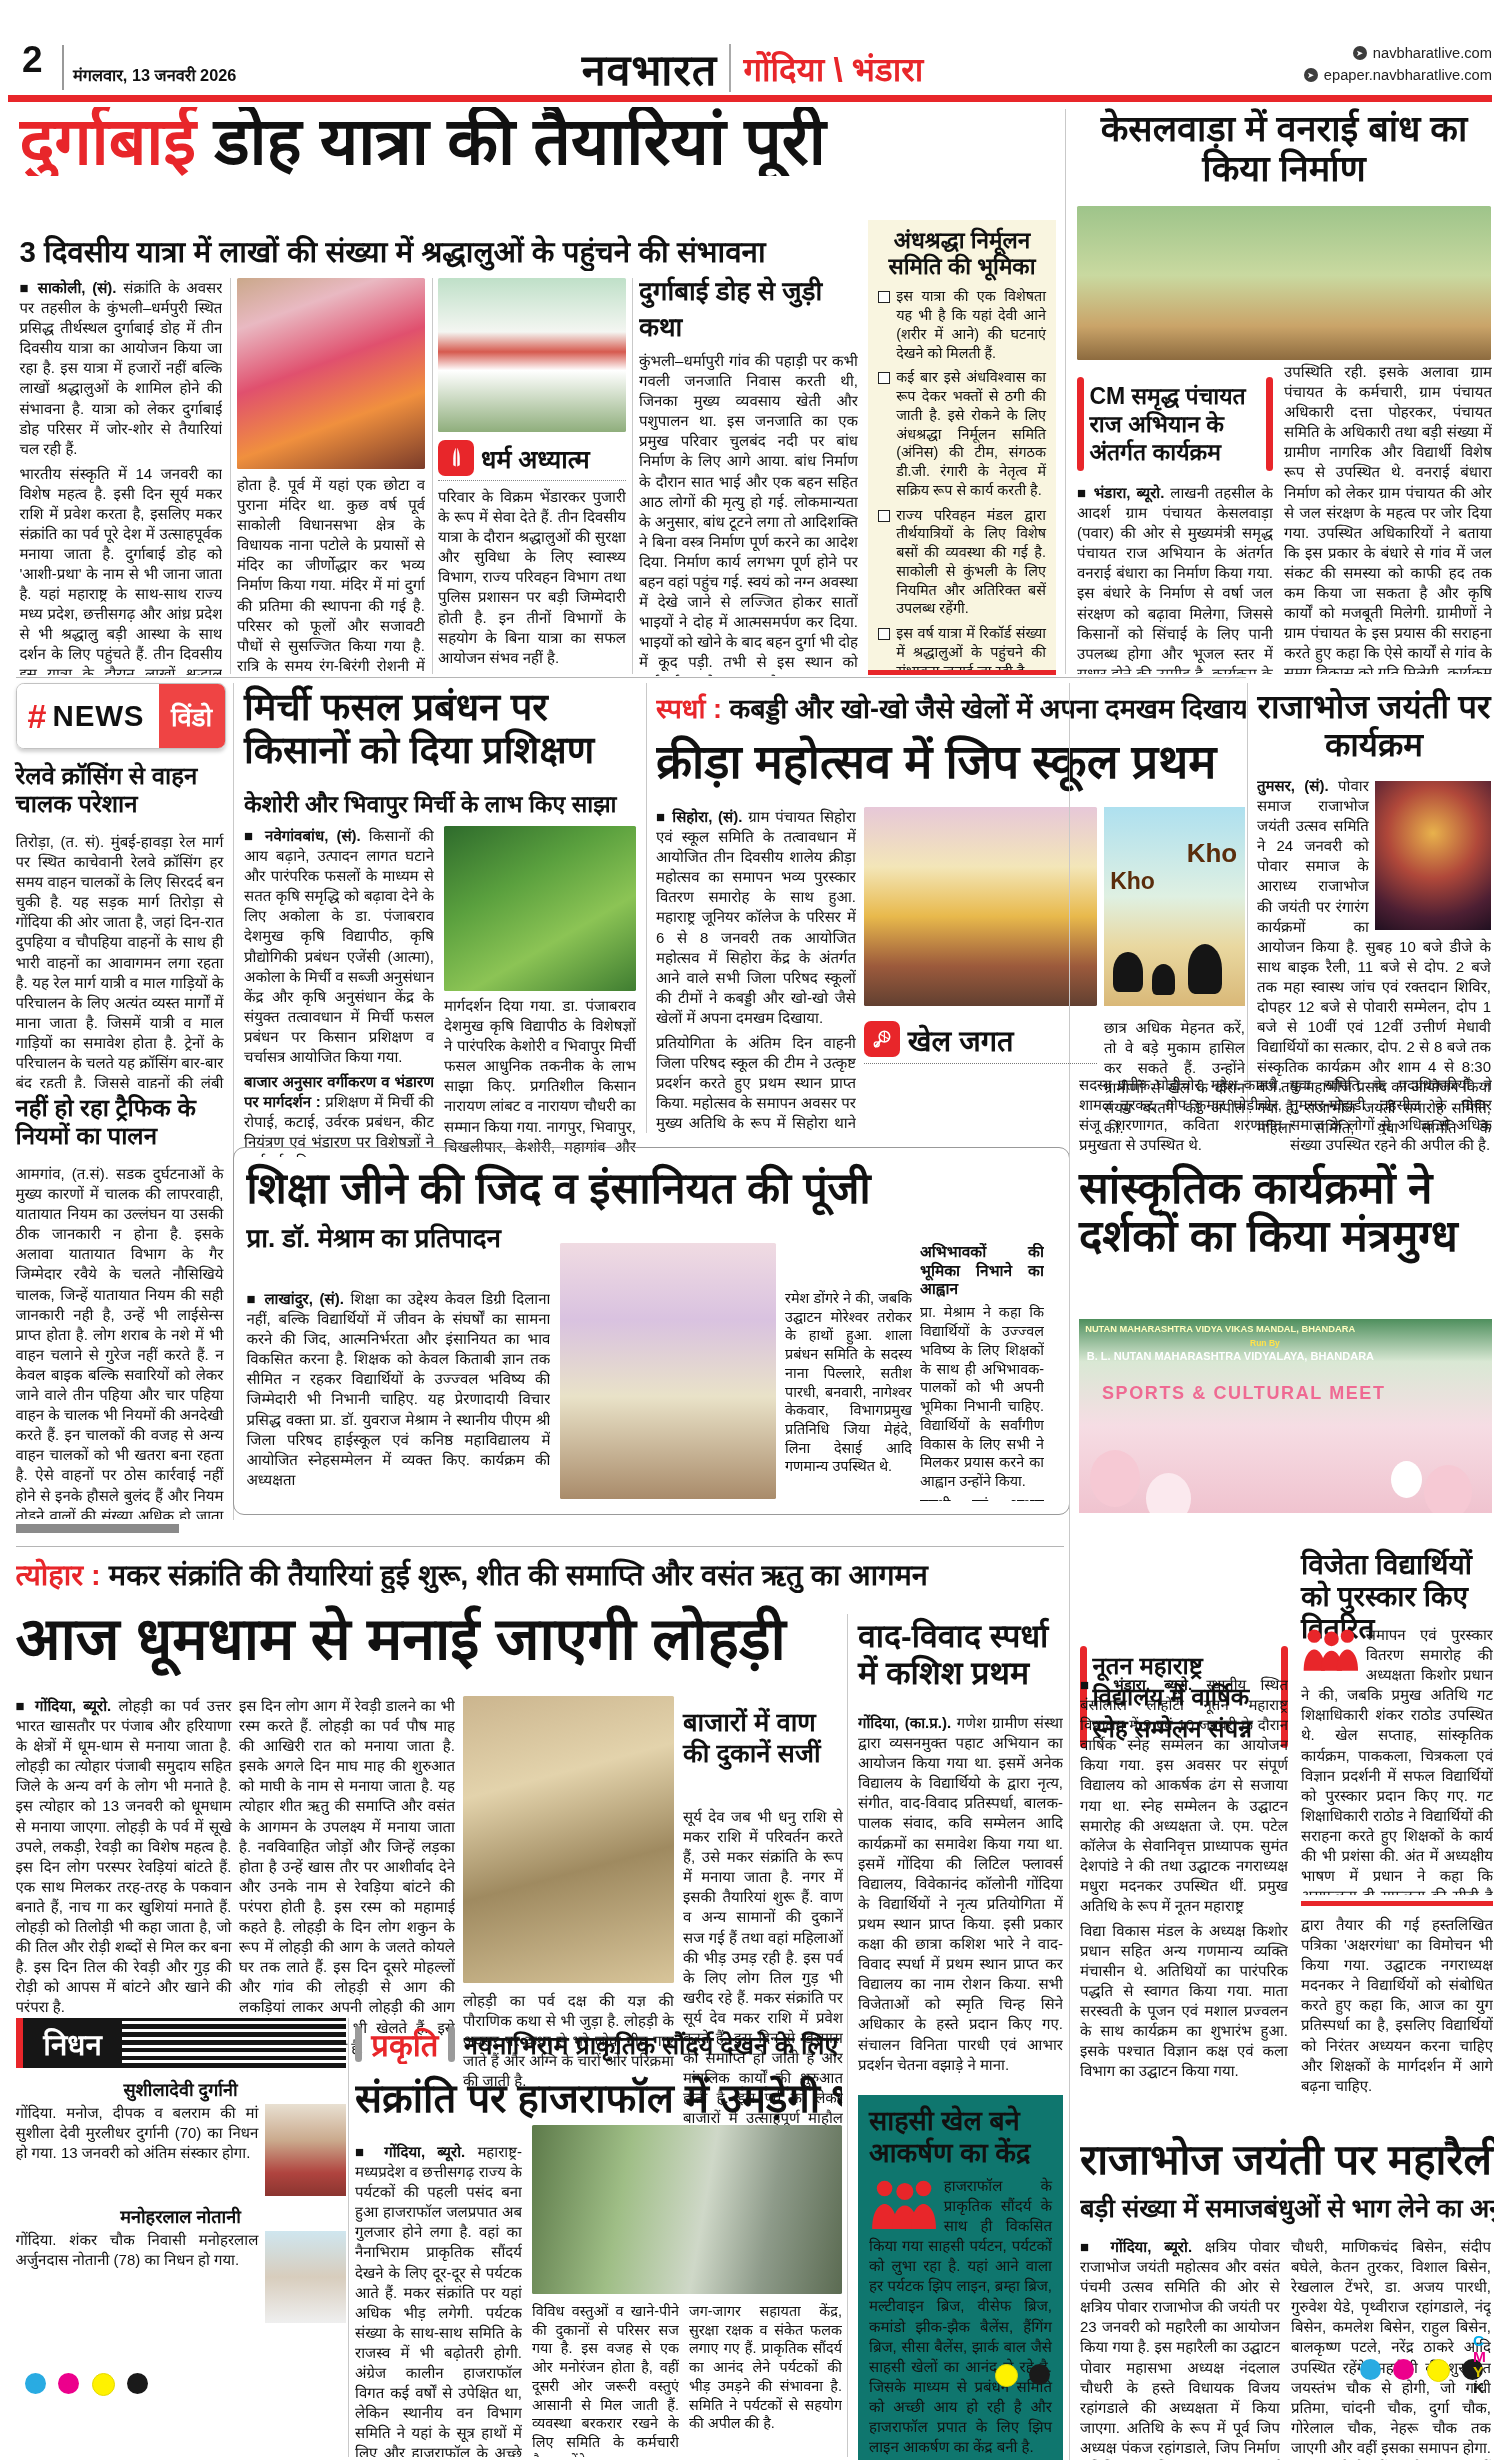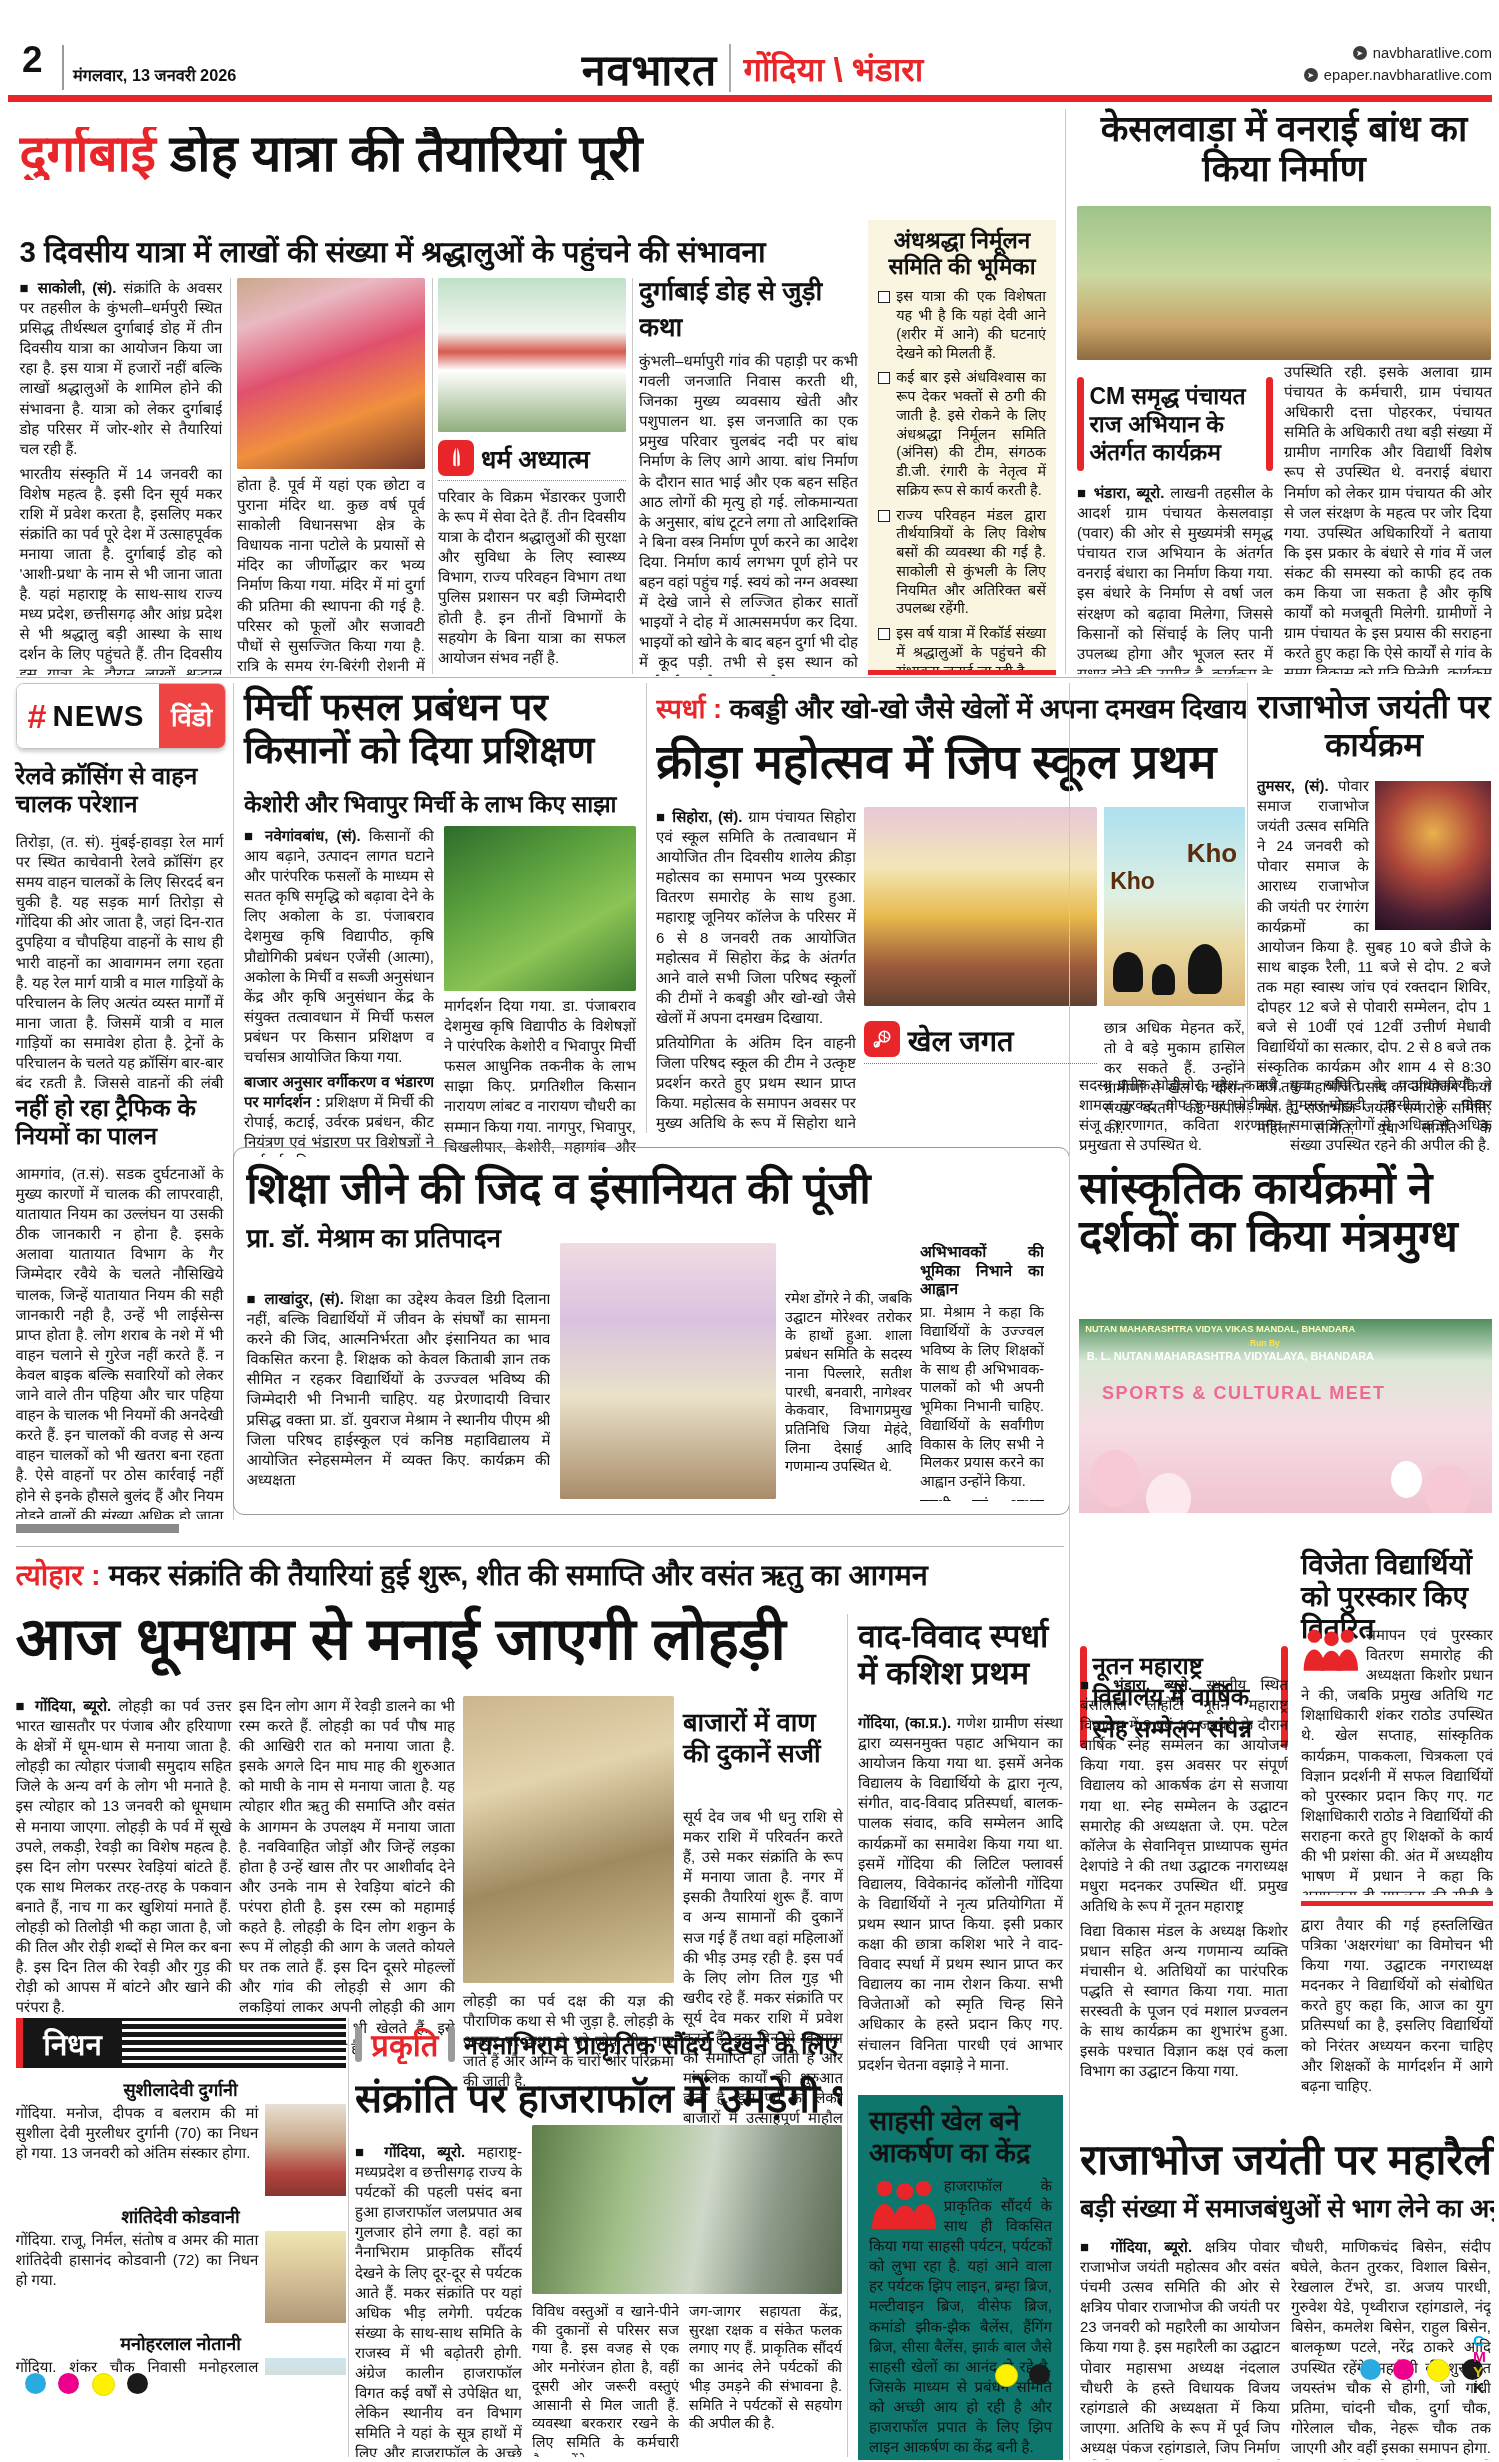--- a/index.html
+++ b/index.html
@@ -23,21 +23,21 @@
   .mast{left:481px;top:40px;width:543px;height:56px;display:flex;align-items:center;justify-content:center;gap:12.4px;}
   .mast .nv{font-size:43px;font-weight:900;letter-spacing:0.8px;}
   .mast .sep{width:1.6px;height:48px;background:#aaa;}
   .mast .ed{font-size:33px;font-weight:900;color:#e8262a;}
   .weburls{left:1242px;top:45px;width:250px;display:flex;flex-direction:column;gap:6.2px;align-items:flex-end;}
   .wrow{display:flex;align-items:center;gap:6.2px;font-size:14.7px;color:#222;}
   .wic{width:14px;height:14px;border-radius:50%;background:#3c3c3c;color:#fff;font-size:8.5px;
        display:flex;align-items:center;justify-content:center;}
   .toprule{left:7.8px;top:95px;width:1484px;height:7px;background:#e8262a;}
   
-  .lead-head{left:19.4px;top:107px;width:1040px;font-size:51px;line-height:1.04;font-weight:900;margin-top:20px;}
+  .lead-head{left:19.4px;top:107px;width:1040px;font-size:66px;line-height:1.04;font-weight:900;}
   .lead-sub{left:19.4px;top:230px;width:1040px;font-size:29.5px;font-weight:800;}
   .lead-c1{left:19.4px;top:278px;width:203px;height:397px;}
   .ph-idol{left:237px;top:278px;width:188px;height:191px;background:linear-gradient(160deg,#caa88a 0%,#e9b9c2 20%,#e0506e 45%,#f0903e 70%,#7a3b2a 100%);}
   .lead-c2{left:237px;top:475px;width:188px;height:200px;}
   .ph-temple{left:438px;top:278px;width:188px;height:154px;background:linear-gradient(180deg,#bfe0c8 0%,#f4f6f2 35%,#d65a4f 48%,#fff 60%,#8fae7c 100%);}
   .dharma-row{left:438px;top:435px;width:188px;height:45px;display:flex;align-items:center;gap:7px;border-bottom:1.6px dotted #888;}
   .badge-sq{width:36px;height:36px;background:#e8262a;border-radius:7px;display:flex;align-items:center;justify-content:center;flex:none;}
   .dharma-row .lbl{font-size:25px;font-weight:900;}
   .lead-c3{left:438px;top:487px;width:188px;height:188px;}
   .katha{left:639px;top:272px;width:219px;height:404px;}
@@ -444,25 +444,20 @@
     <span class="nid-blk">निधन</span>
     <span class="nid-str"></span>
   </div>
   <div class="abs nid-list ov">
     <div class="nid-ent">
       <div class="nid-name">सुशीलादेवी दुर्गानी</div>
       <div class="nid-ph obph1"></div>
       <div class="body19 jt">गोंदिया. मनोज, दीपक व बलराम की मां सुशीला देवी मुरलीधर दुर्गानी (70) का निधन हो गया. 13 जनवरी को अंतिम संस्कार होगा.</div>
     </div>
     <div class="nid-ent">
-      <div class="nid-name">शांतिदेवी कोडवानी</div>
-      <div class="nid-ph obph2"></div>
-      <div class="body19 jt">गोंदिया. राजू, निर्मल, संतोष व अमर की माता शांतिदेवी हासानंद कोडवानी (72) का निधन हो गया.</div>
-    </div>
-    <div class="nid-ent">
       <div class="nid-name">मनोहरलाल नोतानी</div>
       <div class="nid-ph obph3"></div>
       <div class="body19 jt">गोंदिया. शंकर चौक निवासी मनोहरलाल अर्जुनदास नोतानी (78) का निधन हो गया.</div>
     </div>
 
   </div>
 
   <div class="abs vr" style="left:348px;top:2018px;height:439px;"></div>
   <div class="abs pk-kick">
     <span class="pk-bar"></span>

